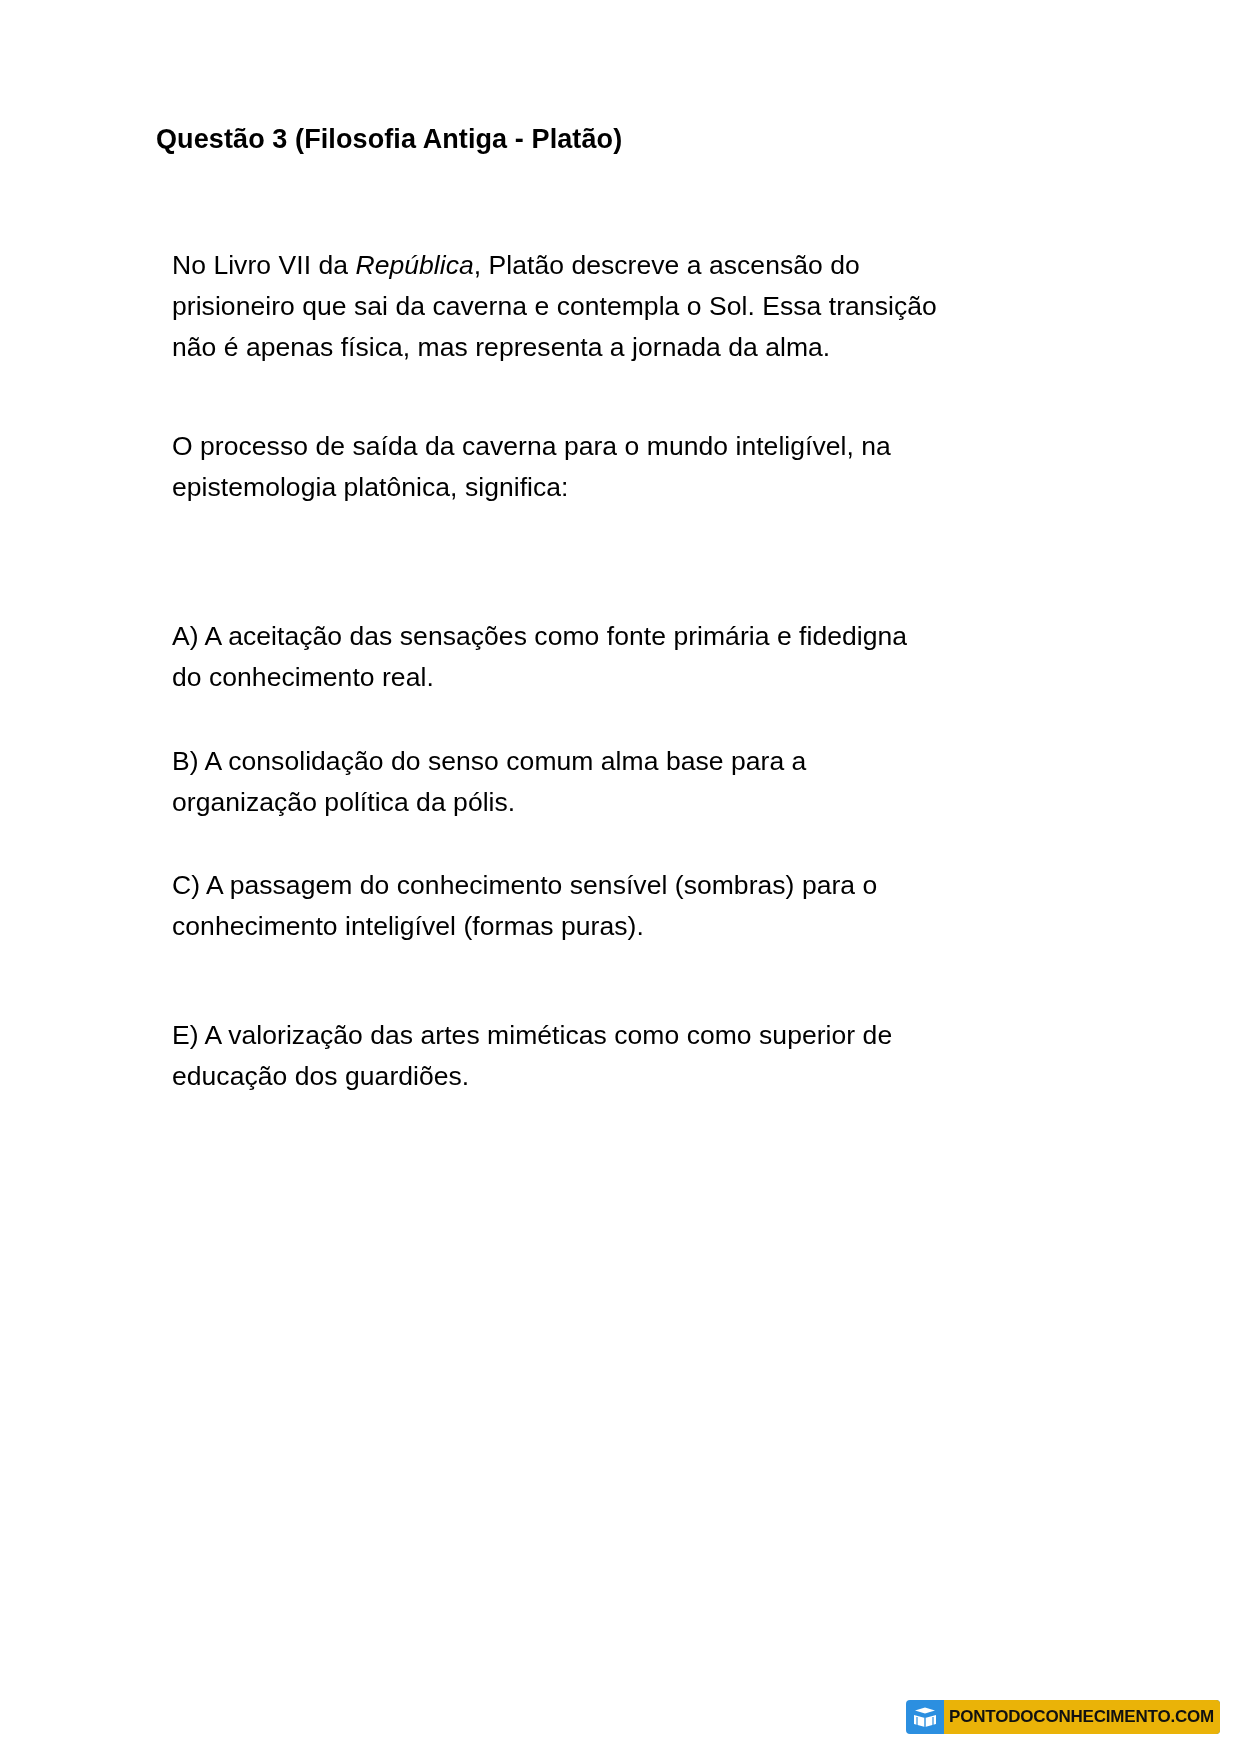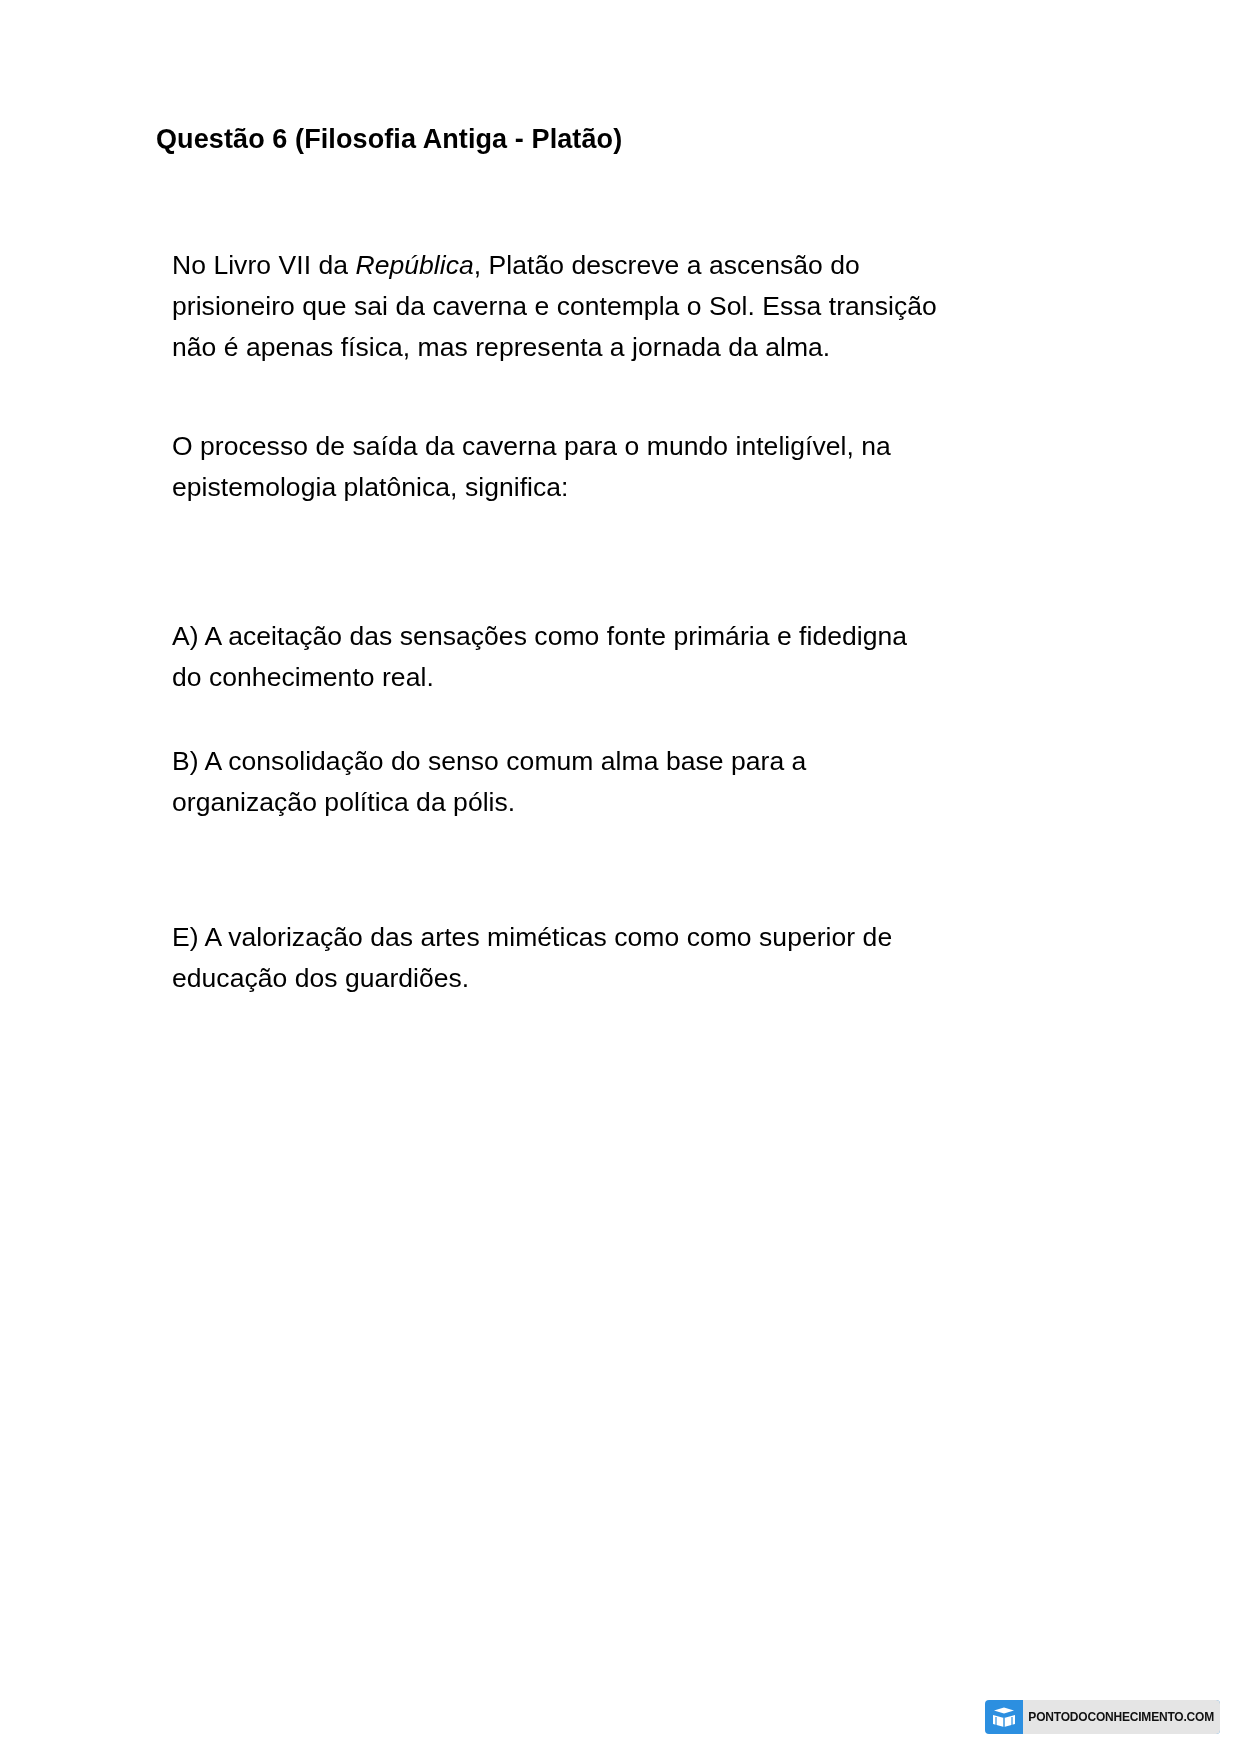--- a/index.html
+++ b/index.html
@@ -62,56 +62,57 @@
   }
   .watermark .wm-icon {
     width: 38px;
     height: 34px;
     display: flex;
     align-items: center;
     justify-content: center;
     flex: 0 0 auto;
   }
   .watermark .wm-text {
-    background: #e5e5e5;
+    background: #eab308;
     color: #111111;
-    font-size: 12px;
+    font-size: 17px;
     font-weight: bold;
     letter-spacing: -0.2px;
     height: 34px;
     display: flex;
     align-items: center;
     padding: 0 6px 0 5px;
     font-family: "Liberation Sans", sans-serif;
   }
 </style>
 </head>
 <body>
 
 <div class="page">
 
   <div class="content">
 
-    <h1 class="doc-title">Questão 6 (Filosofia Antiga - Platão)</h1>
+    <h1 class="doc-title">Questão 3 (Filosofia Antiga - Platão)</h1>
 
     <div class="spacer-lg"></div>
 
     <p class="para"><span>No Livro VII da </span><em class="work-title">República</em><span>, Platão descreve a ascensão do prisioneiro que sai da caverna e contempla o Sol. Essa transição não é apenas física, mas representa a jornada da alma.</span></p>
 
     <div class="spacer-md"></div>
 
     <p class="para">O processo de saída da caverna para o mundo inteligível, na epistemologia platônica, significa:</p>
 
     <div class="spacer-xl"></div>
 
     <div class="options">
       <p class="para">A) A aceitação das sensações como fonte primária e fidedigna do conhecimento real.</p>
       <div class="opt-gap"></div>
       <p class="para">B) A consolidação do senso comum alma base para a organização política da pólis.</p>
       <div class="opt-gap"></div>
+      <p class="para">C) A passagem do conhecimento sensível (sombras) para o conhecimento inteligível (formas puras).</p>
       <div class="opt-gap"></div>
       <div class="opt-gap"></div>
       <p class="para">E) A valorização das artes miméticas como como superior de educação dos guardiões.</p>
     </div>
 
   </div>
 
   <div class="watermark">
     <span class="wm-icon">
       <svg width="26" height="22" viewBox="0 0 26 22" xmlns="http://www.w3.org/2000/svg" aria-hidden="true">

